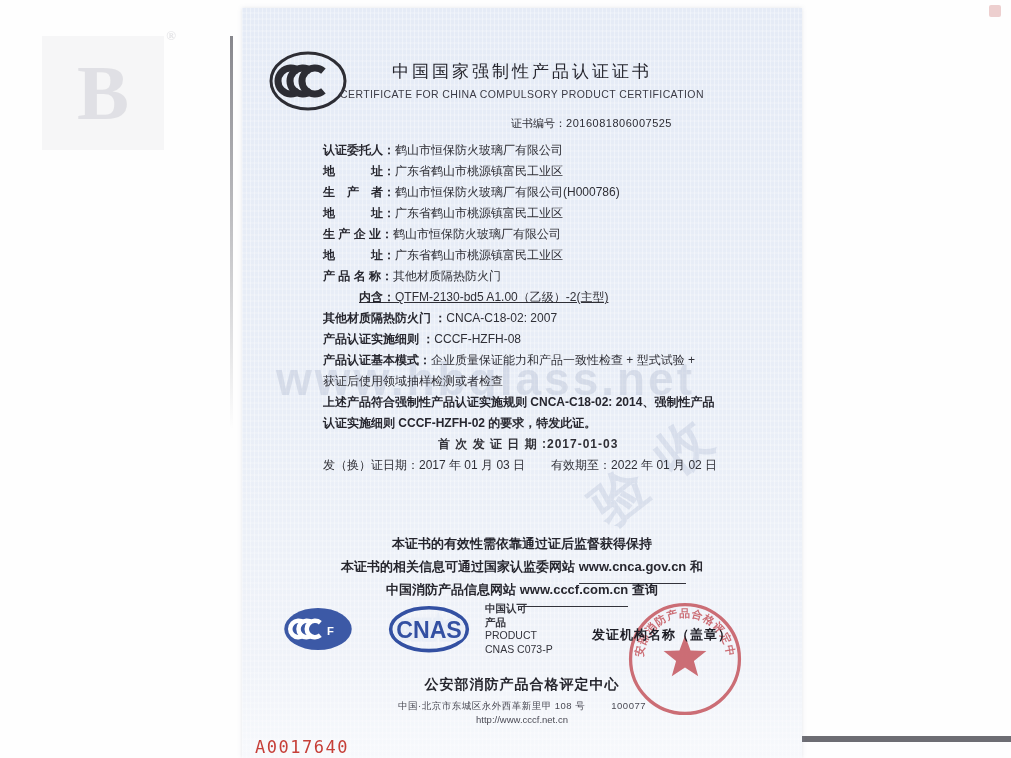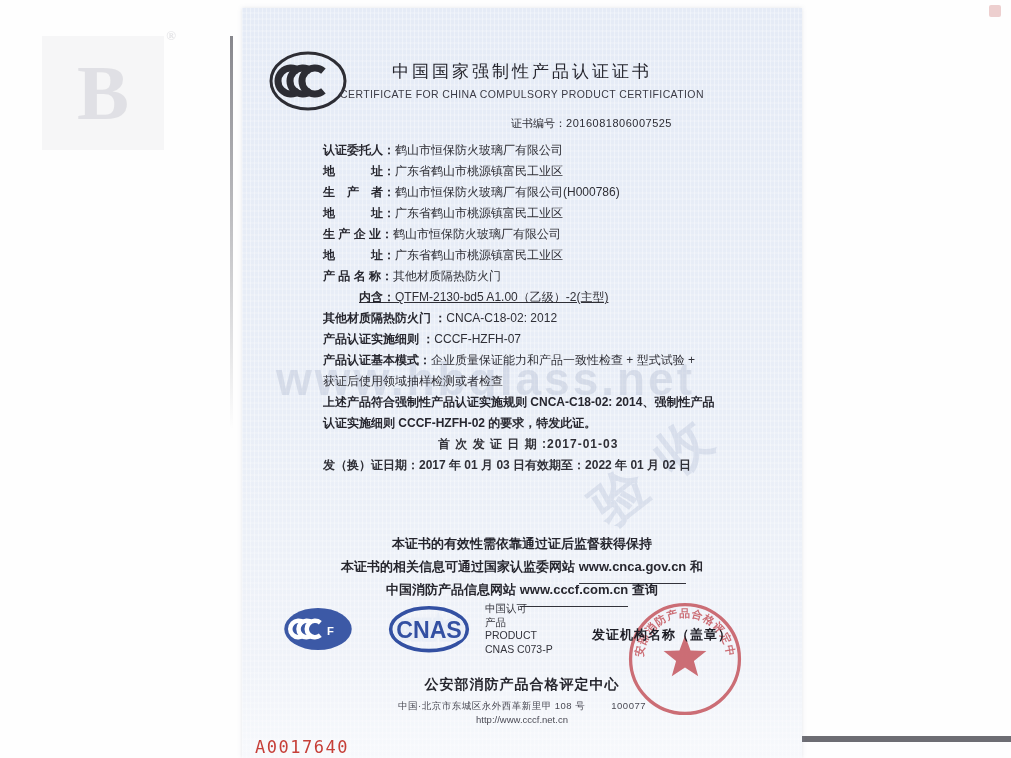--- a/index.html
+++ b/index.html
@@ -52,30 +52,30 @@
     padding-right:130px;box-sizing:border-box;font-size:11px;color:#2c2c34;}
   .cert-no .num{letter-spacing:.5px;margin-top:48px;}
   
   .body-block{position:absolute;left:81px;top:132px;right:38px;font-size:12px;line-height:21px;}
   .row{white-space:nowrap;}
   .row .lbl{font-weight:bold;color:#26262e;}
   .row .val{color:#2f2f36;}
   .row.indent{padding-left:36px;text-decoration:underline;}
   .statement{font-weight:600;color:#26262e;}
   .first-issue{font-weight:bold;padding-left:115px;letter-spacing:1px;}
-  .issue-row{font-weight:bold;display:flex;white-space:nowrap;}
+  .issue-row{font-weight:normal;display:flex;gap:26px;white-space:nowrap;}
   
   .notice{position:absolute;left:0;top:524px;width:100%;text-align:center;
     font-size:13px;line-height:23px;font-weight:600;color:#26262e;}
   .notice .url{font-weight:600;border-bottom:1px solid #33333b;padding-bottom:9px;}
   
   .cccf-logo{position:absolute;left:40px;top:592px;width:72px;height:58px;}
   .cnas-logo{position:absolute;left:146px;top:594px;width:82px;height:58px;}
   .accred{position:absolute;left:243px;top:594px;font-size:10.5px;line-height:13.5px;color:#34343c;}
-  .accred .cnline{font-weight:400;}
+  .accred .cnline{font-weight:700;}
   .issuer-label{position:absolute;left:350px;top:618px;font-size:13px;font-weight:bold;
     letter-spacing:1px;color:#1e1e26;z-index:3;white-space:nowrap;}
   .seal{position:absolute;left:382px;top:588px;width:122px;height:126px;z-index:2;opacity:.85;}
   
   .footer-org{position:absolute;left:0;top:668px;width:100%;text-align:center;
     font-size:14px;font-weight:bold;letter-spacing:1px;color:#26262e;}
   .footer-addr{position:absolute;left:0;top:692px;width:100%;text-align:center;
     font-size:9.5px;color:#4a4a54;letter-spacing:.5px;}
   .footer-addr .postal{margin-left:26px;}
   .footer-site{position:absolute;left:0;top:706px;width:100%;text-align:center;
@@ -114,22 +114,22 @@
 
   <div class="body-block">
     <div class="row"><span class="lbl">认证委托人：</span><span class="val">鹤山市恒保防火玻璃厂有限公司</span></div>
     <div class="row"><span class="lbl">地　　　址：</span><span class="val">广东省鹤山市桃源镇富民工业区</span></div>
     <div class="row"><span class="lbl">生　产　者：</span><span class="val">鹤山市恒保防火玻璃厂有限公司(H000786)</span></div>
     <div class="row"><span class="lbl">地　　　址：</span><span class="val">广东省鹤山市桃源镇富民工业区</span></div>
     <div class="row"><span class="lbl">生 产 企 业：</span><span class="val">鹤山市恒保防火玻璃厂有限公司</span></div>
     <div class="row"><span class="lbl">地　　　址：</span><span class="val">广东省鹤山市桃源镇富民工业区</span></div>
     <div class="row"><span class="lbl">产 品 名 称：</span><span class="val">其他材质隔热防火门</span></div>
     <div class="row indent"><span class="lbl">内含：</span><span class="val">QTFM-2130-bd5 A1.00（乙级）-2(主型)</span></div>
-    <div class="row"><span class="lbl">其他材质隔热防火门 ：</span><span class="val">CNCA-C18-02: 2012</span></div>
-    <div class="row"><span class="lbl">产品认证实施细则 ：</span><span class="val">CCCF-HZFH-07</span></div>
+    <div class="row"><span class="lbl">其他材质隔热防火门 ：</span><span class="val">CNCA-C18-02: 2007</span></div>
+    <div class="row"><span class="lbl">产品认证实施细则 ：</span><span class="val">CCCF-HZFH-08</span></div>
     <div class="row"><span class="lbl">产品认证基本模式：</span><span class="val">企业质量保证能力和产品一致性检查 + 型式试验 +</span></div>
     <div class="row"><span class="val">获证后使用领域抽样检测或者检查</span></div>
     <div class="row statement">上述产品符合强制性产品认证实施规则 CNCA-C18-02: 2014、强制性产品</div>
     <div class="row statement">认证实施细则 CCCF-HZFH-02 的要求，特发此证。</div>
     <div class="row first-issue">首 次 发 证 日 期 :2017-01-03</div>
     <div class="issue-row">
       <span>发（换）证日期：2017 年 01 月 03 日</span>
       <span>有效期至：2022 年 01 月 02 日</span>
     </div>
   </div>

